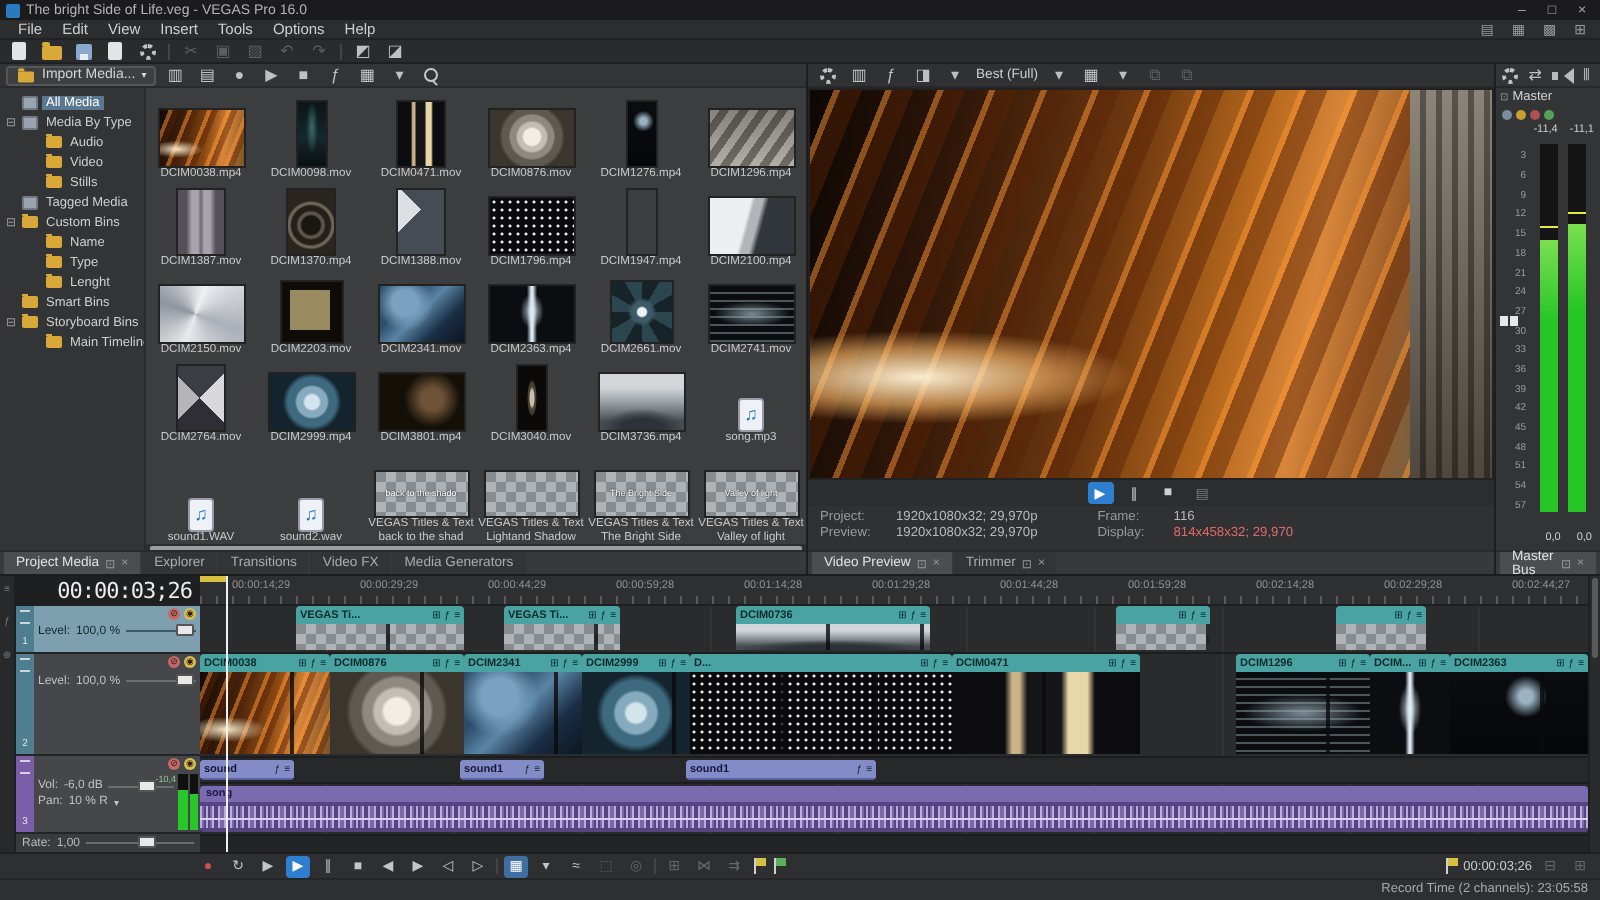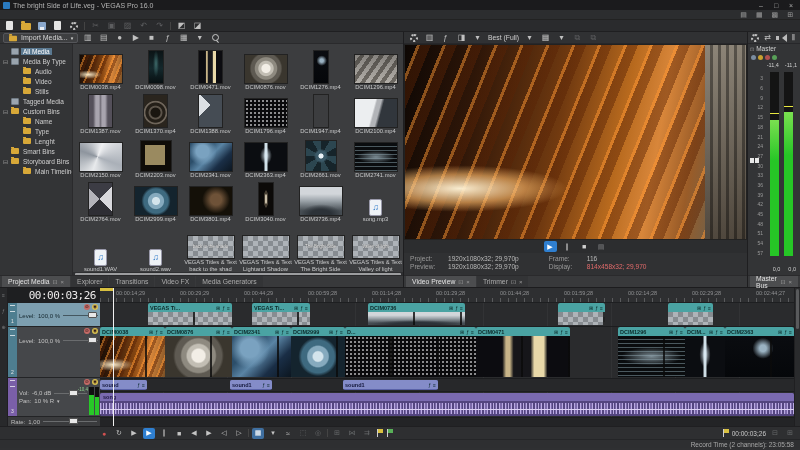--- a/index.html
+++ b/index.html
@@ -213,20 +213,29 @@
 
   <div class="titlebar">
     <span class="appicon"></span>
     <span class="titletext">The bright Side of Life.veg - VEGAS Pro 16.0</span>
     <span class="winbtn">–</span>
     <span class="winbtn">□</span>
     <span class="winbtn">×</span>
   </div>
 
   <div class="menubar">
+    <span id="menu-items" style="display:flex">
+        <span class="menu-item">File</span>
+        <span class="menu-item">Edit</span>
+        <span class="menu-item">View</span>
+        <span class="menu-item">Insert</span>
+        <span class="menu-item">Tools</span>
+        <span class="menu-item">Options</span>
+        <span class="menu-item">Help</span>
+      </span>
     <span class="spacer"></span>
     <span id="menubar-right" style="display:flex;gap:3px">
         <span class="mb-right">▤</span>
         <span class="mb-right">▦</span>
         <span class="mb-right">▩</span>
         <span class="mb-right">⊞</span>
       </span>
   </div>
 
   <div class="toolbar" id="main-toolbar">

